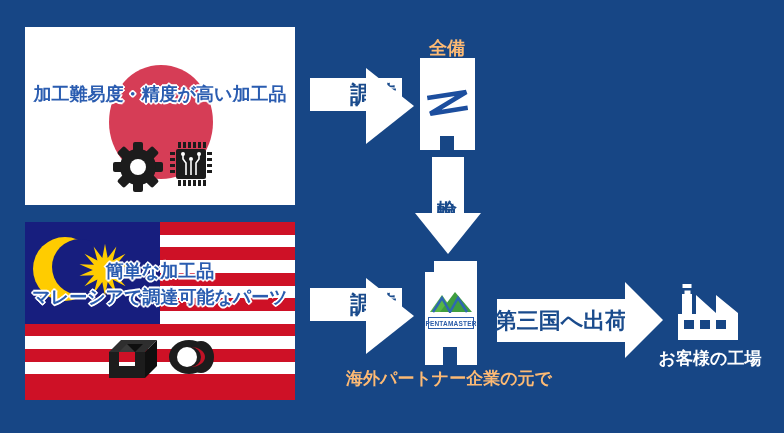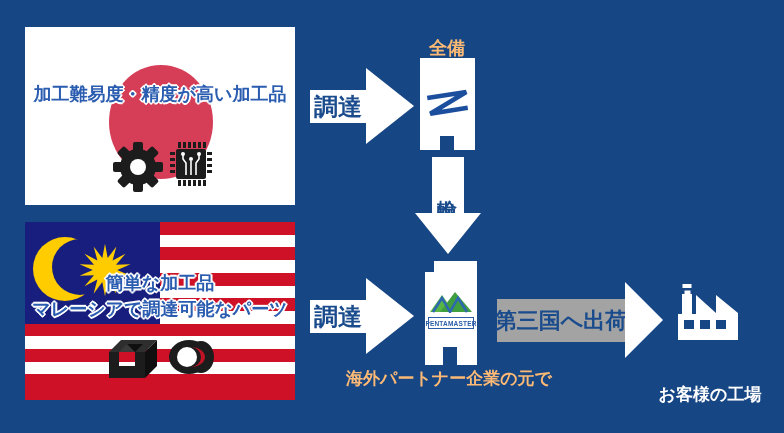--- a/index.html
+++ b/index.html
@@ -32,37 +32,37 @@
 
   
   .malaysia-box{
     left:25px;top:222px;width:270px;height:178px;overflow:hidden;
     background:repeating-linear-gradient(to bottom,var(--my-red) 0 12.7px,#fff 12.7px 25.4px);
   }
   .my-bottom-bar{left:0;bottom:0;width:270px;height:15px;background:var(--my-red);}
   .my-canton{left:0;top:0;width:135px;height:102px;background:var(--my-canton);overflow:hidden;}
   .my-crescent-outer{left:8px;top:15px;width:64px;height:64px;border-radius:50%;background:var(--my-yellow);}
   .my-crescent-cut{left:27px;top:17px;width:56px;height:56px;border-radius:50%;background:var(--my-canton);}
-  .my-lines{top:48px;}
+  .my-lines{top:36px;}
 
   
   .arrow-right{width:104px;height:77px;}
   .arrow-right .tail{
-    position:absolute;left:0;top:22px;width:56px;height:33px;background:#fff;
-    display:flex;align-items:center;justify-content:center;
-    color:var(--arrow-blue);font-weight:bold;font-size:24px;white-space:nowrap;
+    position:absolute;left:0;top:10px;width:56px;height:33px;background:#fff;
+    display:flex;align-items:center;justify-content:center;
+    color:var(--arrow-blue);font-weight:bold;font-size:24px;white-space:nowrap;padding-left:36px;
   }
   .arrow-right .head{
     position:absolute;left:56px;top:0;width:0;height:0;
     border-top:38.5px solid transparent;border-bottom:38.5px solid transparent;
     border-left:48px solid #fff;
   }
   .arrow-ship{left:497px;top:282px;width:166px;height:76px;}
   .arrow-ship .tail{
-    position:absolute;left:0;top:17px;width:128px;height:43px;background:#a3a3a3;
+    position:absolute;left:0;top:17px;width:128px;height:43px;background:#ffffff;
     display:flex;align-items:center;justify-content:center;
     color:var(--arrow-blue);font-weight:bold;font-size:22px;white-space:nowrap;
   }
   .arrow-ship .head{
     position:absolute;left:128px;top:0;width:0;height:0;
     border-top:38px solid transparent;border-bottom:38px solid transparent;
     border-left:38px solid #fff;
   }
   .arrow-down{left:415px;top:157px;width:66px;height:97px;}
   .arrow-down .shaft{
@@ -93,21 +93,21 @@
     width:44px;height:10px;background:#fff;border:1px solid #2B5CA8;
     display:flex;align-items:center;justify-content:center;
     color:#2B5CA8;font-weight:bold;font-size:6.5px;letter-spacing:.2px;white-space:nowrap;
   }
   .penta-caption{
     left:329px;top:369px;width:240px;text-align:center;color:#fdba74;font-weight:bold;
     font-size:17px;line-height:20px;white-space:nowrap;
   }
 
   
-  .customer-label{left:640px;top:347px;width:140px;text-align:center;color:#fff;font-weight:bold;font-size:17px;white-space:nowrap;margin-top:36px;}
+  .customer-label{left:640px;top:347px;width:140px;text-align:center;color:#fff;font-weight:bold;font-size:17px;white-space:nowrap;}
 </style>
 </head>
 <body>
 
 <div class="canvas">
 
   <div class="abs japan-box">
     <div class="abs jp-circle"></div>
     <div class="abs gear" style="left:86px;top:113px;">
       <svg width="54" height="54" viewBox="0 0 54 54">

